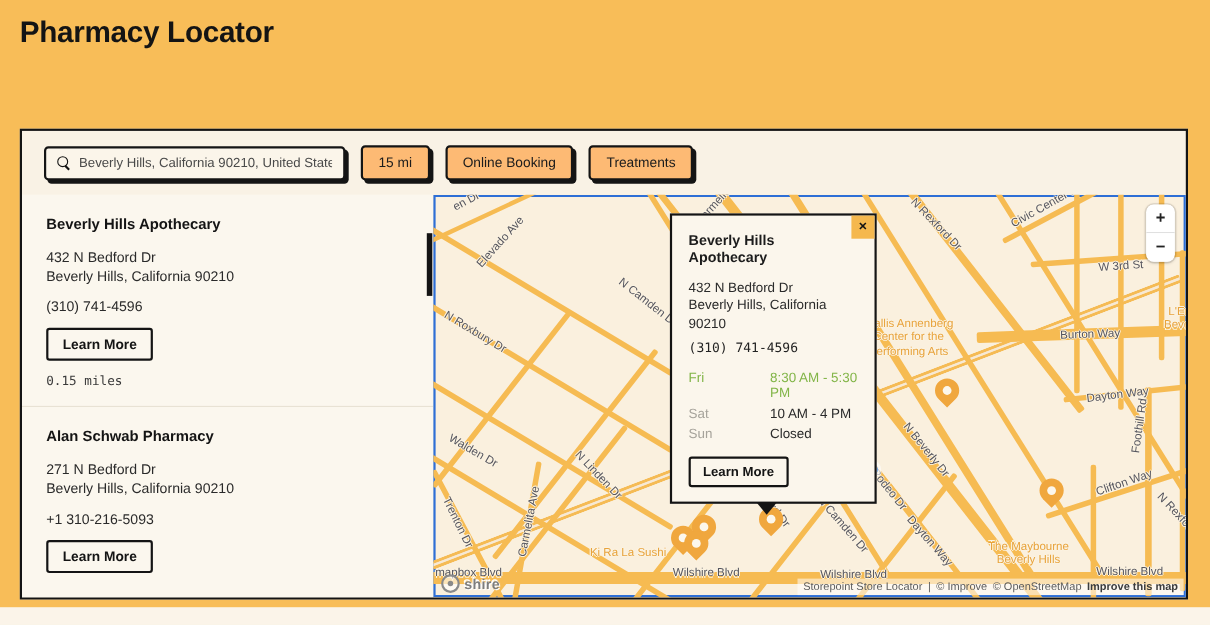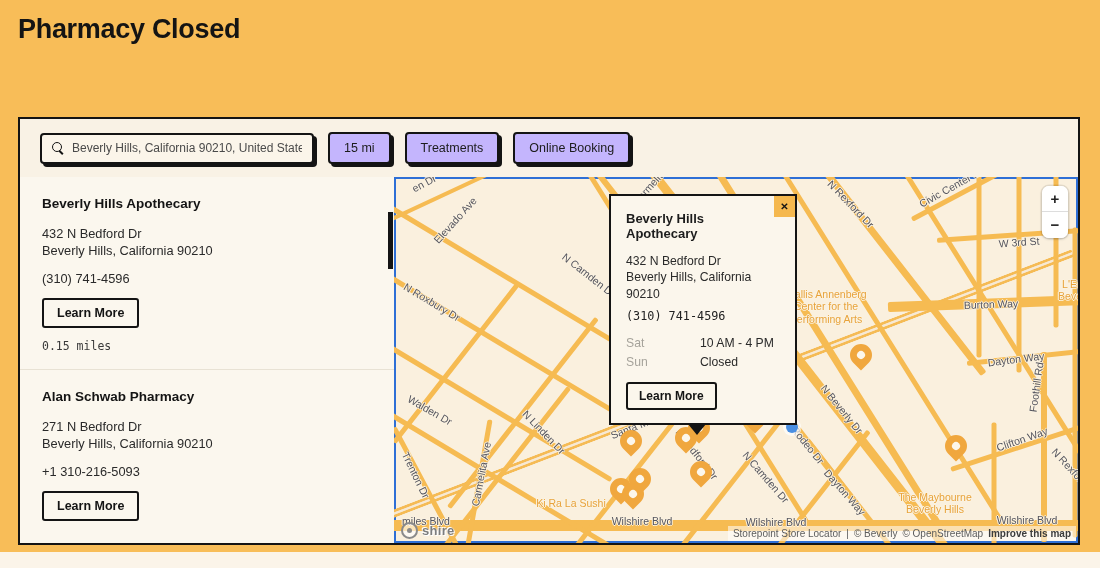--- a/index.html
+++ b/index.html
@@ -18,21 +18,21 @@
   .search-row { height: 58px; display: flex; align-items: center; gap: 14px; padding: 0 20px; flex: none; }
   .search-box {
     width: 274px; height: 31px; display: flex; align-items: center; gap: 8px; padding: 0 10px;
     background: #FBF5EA; border: 2px solid #141414; border-radius: 4px; box-shadow: 3px 3px 0 #141414;
   }
   .mag { position: relative; width: 12px; height: 12px; flex: none; }
   .mag::before { content: ''; position: absolute; left: 0; top: 0; width: 8px; height: 8px; border: 1.8px solid #141414; border-radius: 50%; }
   .mag::after { content: ''; position: absolute; left: 8px; top: 8px; width: 5px; height: 1.8px; background: #141414; transform: rotate(45deg); transform-origin: 0 0; }
   .search-input { border: none; outline: none; background: transparent; font-family: "Liberation Sans", sans-serif; font-size: 12px; color: #4a4a4a; width: 100%; }
   .chipbtn {
-    height: 32px; padding: 0 14px; background: #c4b5fd; border: 2px solid #141414; border-radius: 4px;
+    height: 32px; padding: 0 14px; background: #fdba74; border: 2px solid #141414; border-radius: 4px;
     box-shadow: 3px 3px 0 #141414; font-family: "Liberation Sans", sans-serif; font-size: 12.5px; color: #1c1c1c; cursor: pointer; white-space: nowrap;
   }
   .content-row { flex: 1; display: flex; min-height: 0; }
 
   .listings { width: 374px; flex: none; background: #FBF7EE; overflow: hidden; position: relative; }
   .card { padding: 19px 22px 16px 22px; }
   .card + .card { border-top: 1px solid #E8E2D4; }
   .card-name { font-size: 13.5px; font-weight: 700; color: #141414; margin-bottom: 15px; }
   .card-addr { font-size: 12.8px; line-height: 1.32; color: #2a2a2a; margin-bottom: 11px; }
   .card-phone { font-size: 12.8px; color: #2a2a2a; margin-bottom: 12px; }
@@ -98,32 +98,32 @@
     position: absolute; right: 2px; bottom: 2px; z-index: 4; height: 15px; line-height: 15px;
     background: rgba(255,255,255,0.55); padding: 0 5px; font-size: 10px; color: #5c5c5c; display: flex; gap: 5px; align-items: center;
   }
   .attrib .improve { font-weight: 700; color: #3c3c3c; }
   .attrib span { white-space: nowrap; }
 </style>
 </head>
 <body>
 
 <div class="hero">
-  <div class="hero-title">Pharmacy Closed</div>
+  <div class="hero-title">Pharmacy Locator</div>
 </div>
 
 <div class="panel">
   <div class="search-row">
     <div class="search-box">
       <span class="mag"></span>
       <input class="search-input" type="text" readonly="" value="Beverly Hills, California 90210, United States" style="">
     </div>
     <button class="chipbtn">15 mi</button>
+    <button class="chipbtn">Online Booking</button>
     <button class="chipbtn">Treatments</button>
-    <button class="chipbtn">Online Booking</button>
   </div>
 
   <div class="content-row">
     <div class="listings">
       <div class="scroll-thumb"></div>
 
   <div class="card">
     <div class="card-name">Beverly Hills Apothecary</div>
     <div class="card-addr">
       <span>432 N Bedford Dr</span><br>
@@ -200,21 +200,21 @@
           <div class="slabel" style="left: 448px; top: 232px; transform: translate(-50%, -50%) rotate(51deg);">N Beverly Dr</div>
           <div class="slabel" style="left: 451px; top: 315px; transform: translate(-50%, -50%) rotate(49deg);">Dayton Way</div>
           <div class="slabel" style="left: 457px; top: 27px; transform: translate(-50%, -50%) rotate(46deg);">N Rexford Dr</div>
           <div class="slabel" style="left: 557px; top: 10px; transform: translate(-50%, -50%) rotate(-29deg);">Civic Center Dr</div>
           <div class="slabel" style="left: 625px; top: 65px; transform: translate(-50%, -50%) rotate(-4deg);">W 3rd St</div>
           <div class="slabel" style="left: 597px; top: 127px; transform: translate(-50%, -50%) rotate(-2deg);">Burton Way</div>
           <div class="slabel" style="left: 622px; top: 182px; transform: translate(-50%, -50%) rotate(-7deg);">Dayton Way</div>
           <div class="slabel" style="left: 642px; top: 210px; transform: translate(-50%, -50%) rotate(-82deg);">Foothill Rd</div>
           <div class="slabel" style="left: 628px; top: 262px; transform: translate(-50%, -50%) rotate(-19deg);">Clifton Way</div>
           <div class="slabel" style="left: 676px; top: 290px; transform: translate(-50%, -50%) rotate(47deg);">N Rexford</div>
-          <div class="slabel" style="left: 32px; top: 344px; transform: translate(-50%, -50%) rotate(0deg);">miles Blvd</div>
+          <div class="slabel" style="left: 32px; top: 344px; transform: translate(-50%, -50%) rotate(0deg);">mapbox Blvd</div>
           <div class="slabel" style="left: 248px; top: 344px; transform: translate(-50%, -50%) rotate(0deg);">Wilshire Blvd</div>
           <div class="slabel" style="left: 382px; top: 345px; transform: translate(-50%, -50%) rotate(0deg);">Wilshire Blvd</div>
           <div class="slabel" style="left: 633px; top: 343px; transform: translate(-50%, -50%) rotate(0deg);">Wilshire Blvd</div>
           <div class="poi" style="left: 432px; top: 130px; transform: translate(-50%, -50%);">Wallis Annenberg<br>Center for the<br>Performing Arts</div>
           <div class="poi" style="left: 655px; top: 113px; transform: translate(-50%, -50%); margin-left: 38px;">L'Ermitage<br>Beverly Hills</div>
           <div class="poi" style="left: 541px; top: 326px; transform: translate(-50%, -50%);">The Maybourne<br>Beverly Hills</div>
           <div class="poi" style="left: 177px; top: 326px; transform: translate(-50%, -50%);">Ki Ra La Sushi</div>
         </div>
       <div id="markers">
           <div class="pin" style="left: 226px; top: 253px;"></div>
@@ -232,20 +232,24 @@
 
       <div class="popup">
         <button class="popup-close">✕</button>
         <div class="popup-title">Beverly Hills Apothecary</div>
         <div class="popup-addr">
           <span>432 N Bedford Dr</span><br>
           <span>Beverly Hills, California 90210</span>
         </div>
         <div class="popup-phone">(310) 741-4596</div>
         <div id="hours">
+            <div class="hrow hl">
+              <span class="day">Fri</span>
+              <span class="time">8:30 AM - 5:30 PM</span>
+            </div>
             <div class="hrow">
               <span class="day">Sat</span>
               <span class="time">10 AM - 4 PM</span>
             </div>
             <div class="hrow">
               <span class="day">Sun</span>
               <span class="time">Closed</span>
             </div>
           </div>
         <button class="learn-btn">Learn More</button>
@@ -258,19 +262,19 @@
       </div>
 
       <div class="mlogo">
         <span class="mlogo-circle"></span>
         <span class="mlogo-text">shire</span>
       </div>
 
       <div class="attrib">
         <span>Storepoint Store Locator</span>
         <span>|</span>
-        <span>© Beverly</span>
+        <span>© Improve</span>
         <span>© OpenStreetMap</span>
         <span class="improve">Improve this map</span>
       </div>
     </div>
   </div>
 </div>
 
 </body></html>

